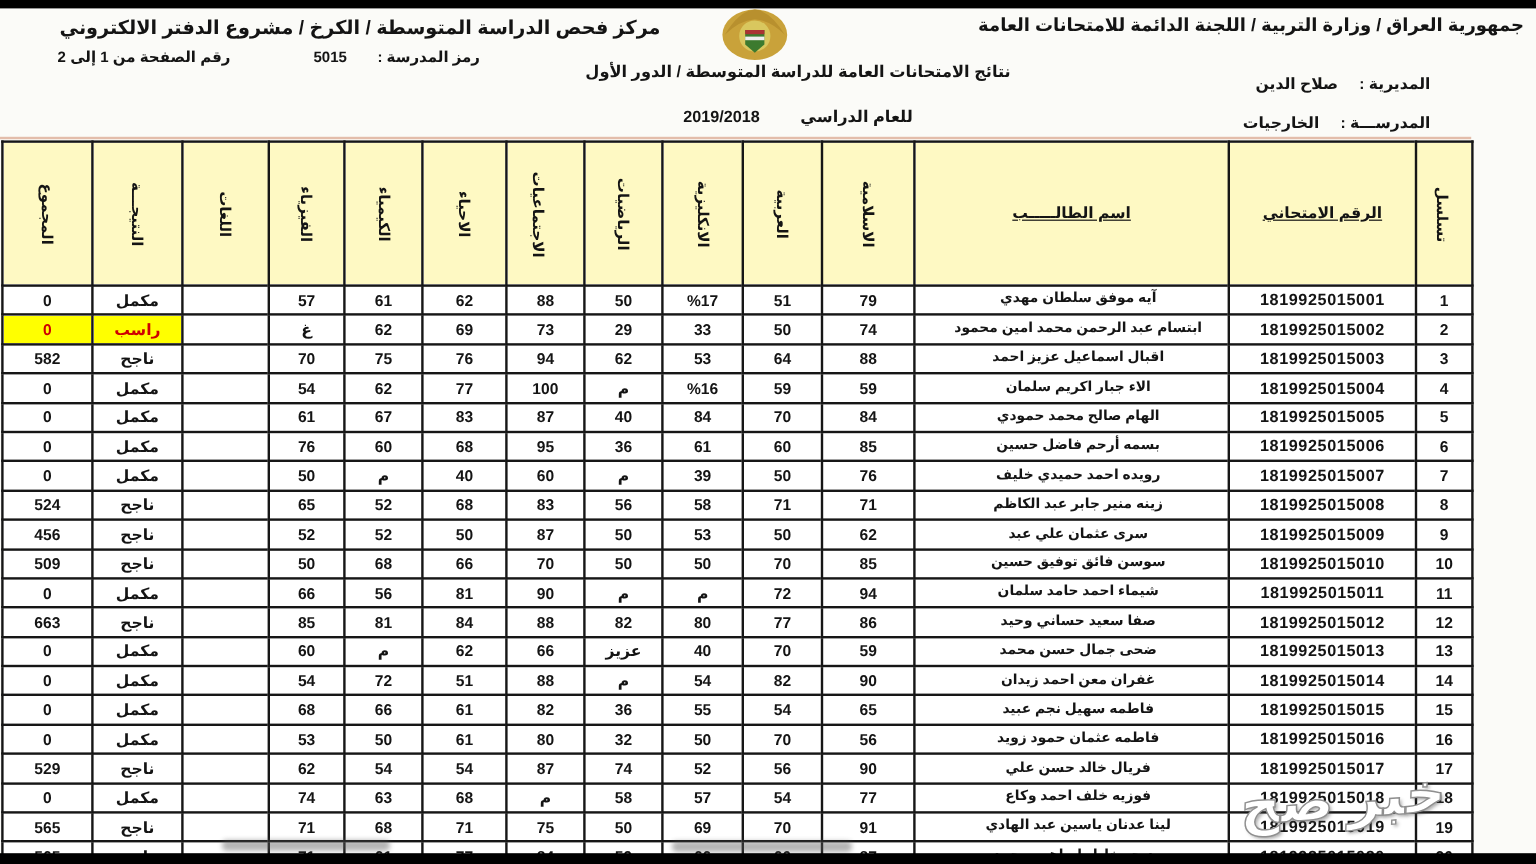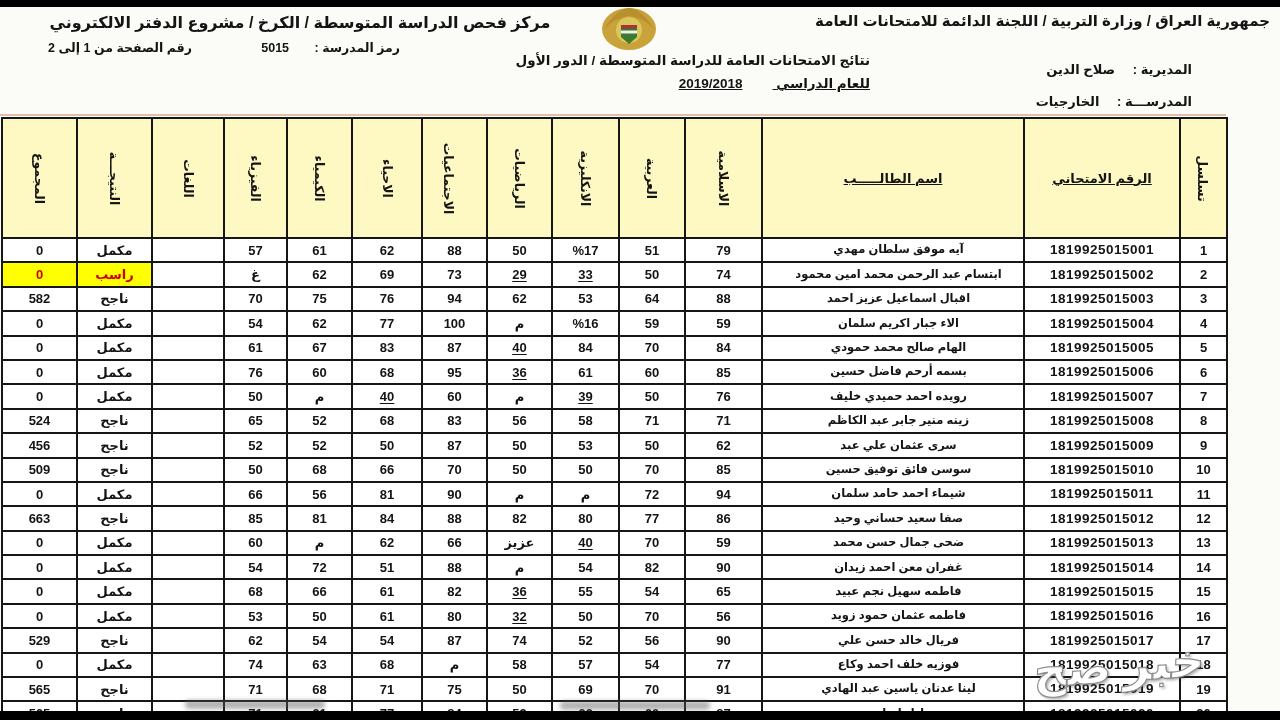--- a/index.html
+++ b/index.html
@@ -14,23 +14,23 @@
   .bar.bottom{top:711px;height:9px;}
 
   
   .hdr{position:absolute;top:7px;left:0;width:1280px;height:111px;direction:rtl;}
   .t-right{position:absolute;top:5px;right:10px;font-size:15px;font-weight:700;white-space:nowrap;}
   .t-left{position:absolute;top:6px;left:30px;width:540px;text-align:center;font-size:16px;font-weight:700;}
   .t-left2{position:absolute;top:33px;left:0;width:600px;direction:rtl;font-size:12.5px;font-weight:700;}
   .school-code{position:absolute;left:210px;top:0;width:190px;text-align:right;}
   .school-code .val{margin-right:22px;}
   .page-range{position:absolute;left:40px;top:0;width:160px;text-align:center;white-space:nowrap;}
-  .t-center{position:absolute;top:45px;left:460px;width:410px;font-weight:700;}
+  .t-center{position:absolute;top:45px;left:460px;width:410px;text-align:center;font-weight:700;}
   .t-center .l1{font-size:13.5px;}
-  .t-center .l2{font-size:13.5px;margin-top:7px;text-decoration:underline;}
+  .t-center .l2{font-size:13.5px;margin-top:22px;}
   .t-center .l2 .yr{margin-right:30px;}
   .t-meta{position:absolute;top:55px;right:88px;text-align:right;font-size:13px;font-weight:700;}
   .t-meta .row2{margin-top:17px;}
   .t-meta .val{margin-right:14px;}
   .emblem{position:absolute;top:-4px;left:596px;width:66px;height:50px;}
 
   .preline{position:absolute;top:114px;left:0;width:1226px;height:2px;background:#cf8b6b;opacity:.55;}
 
   
   table.res{
@@ -48,21 +48,21 @@
     border-bottom:4px solid #70702e;
     text-decoration:underline;
   }
   thead th .vert{
     display:inline-block;transform:rotate(90deg);white-space:nowrap;
     font-size:12.5px;font-weight:700;
   }
   tbody td{height:20.4px;font-size:13px;line-height:1;}
   td.c-exam{font-size:13.5px;letter-spacing:.5px;}
   td.c-name{text-align:right;padding-right:5px;font-size:11.5px;padding-left:16px;}
-  td.fail{text-decoration:underline;text-underline-offset:2px;}
+  td.fail{text-underline-offset:2px;}
   td.hl{background:#ffff00;color:#cf0000;}
 
   
   .watermark{
     position:absolute;top:642px;left:935px;width:270px;
     font-size:46px;font-weight:700;color:#fff;direction:rtl;
     -webkit-text-stroke:1.2px #8f8f8f;
     text-shadow:2px 2px 3px rgba(70,70,70,.45);
     transform:rotate(-4deg) skewX(-6deg);
     white-space:nowrap;

